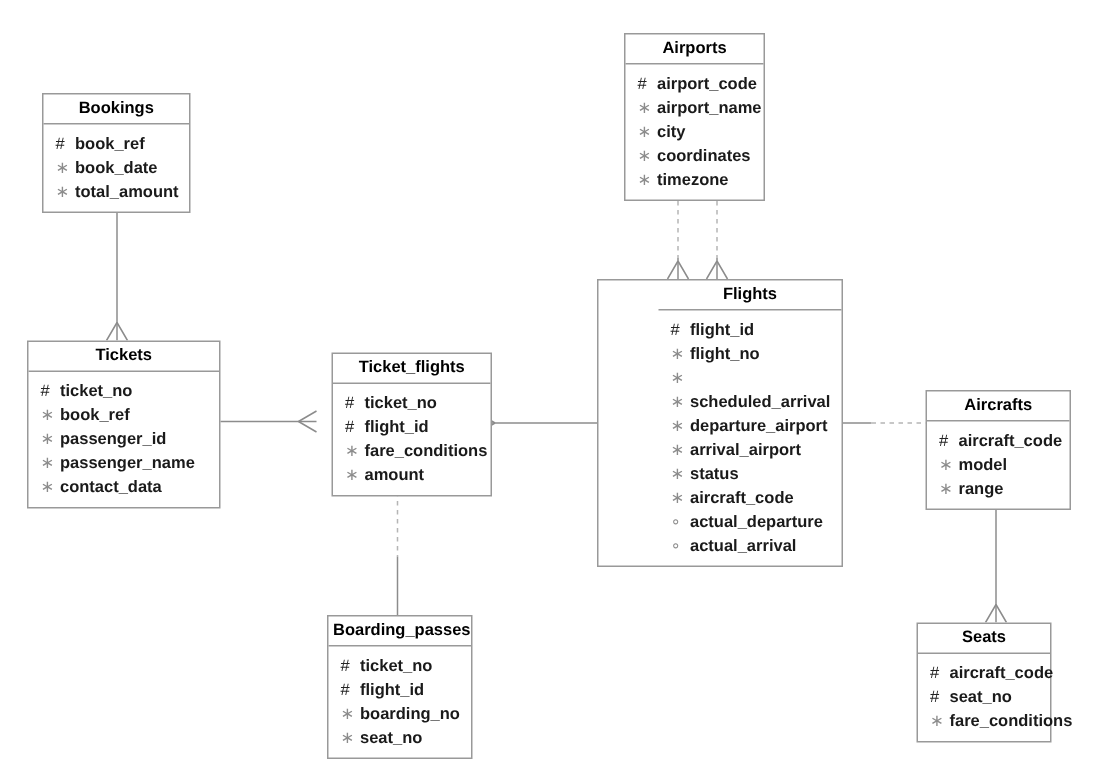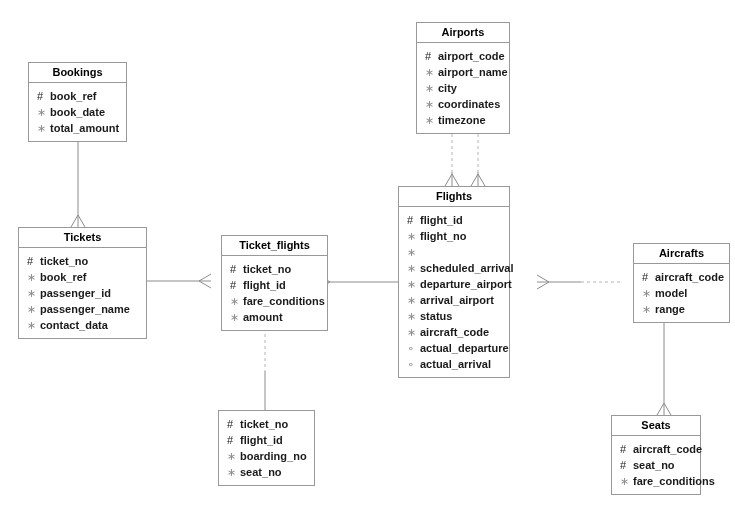--- a/index.html
+++ b/index.html
@@ -27,22 +27,22 @@
   .bd{padding:5px 4px 5px 8px;}
   .row{display:flex; height:16px; line-height:16px; white-space:nowrap;}
   .flag{width:13px; flex:0 0 13px; color:var(--muted); text-align:left;}
   .flag.pk{color:#222222;}
   .cname{color:var(--ink);font-weight:bold;}
   #t-bookings       {left:28px;  top:41px;  width:99px;margin-top:21px;}
   #t-tickets        {left:18px;  top:227px; width:129px;}
   #t-ticket_flights {left:221px; top:235px; width:107px;}
   #t-boarding_passes{left:218px; top:410px; width:97px;}
   #t-airports       {left:416px; top:22px;  width:94px;}
-  #t-flights        {left:398px; top:186px; width:112px;}
-  #t-aircrafts      {left:617px; top:243px; width:97px;margin-left:16px;}
+  #t-flights        {left:398px; top:186px; width:164px;padding-left:40px;}
+  #t-aircrafts      {left:617px; top:260px; width:97px;}
   #t-seats          {left:611px; top:415px; width:90px;}
 </style>
 </head>
 <body>
 
 <div id="canvas" style="background: rgb(255, 255, 255);">
 
   <svg id="wires" width="735" height="516" viewBox="0 0 735 516">
 
     <g>
@@ -148,20 +148,21 @@
           <span class="cname">fare_conditions</span>
         </div>
         <div class="row">
           <span class="flag">∗</span>
           <span class="cname">amount</span>
         </div>
       </div>
   </div>
 
   <div class="entity" id="t-boarding_passes">
+    <div class="hd">Boarding_passes</div>
     <div class="bd">
         <div class="row">
           <span class="flag pk">#</span>
           <span class="cname">ticket_no</span>
         </div>
         <div class="row">
           <span class="flag pk">#</span>
           <span class="cname">flight_id</span>
         </div>
         <div class="row">

